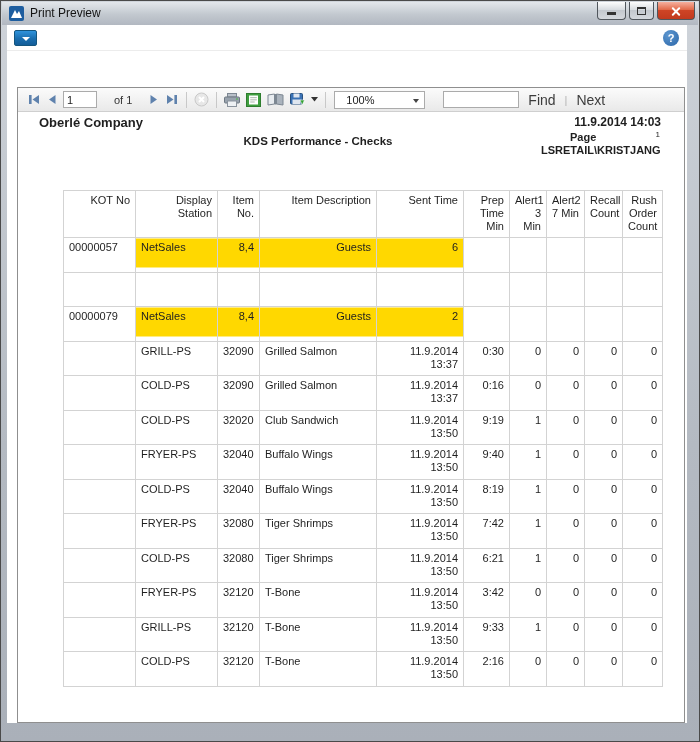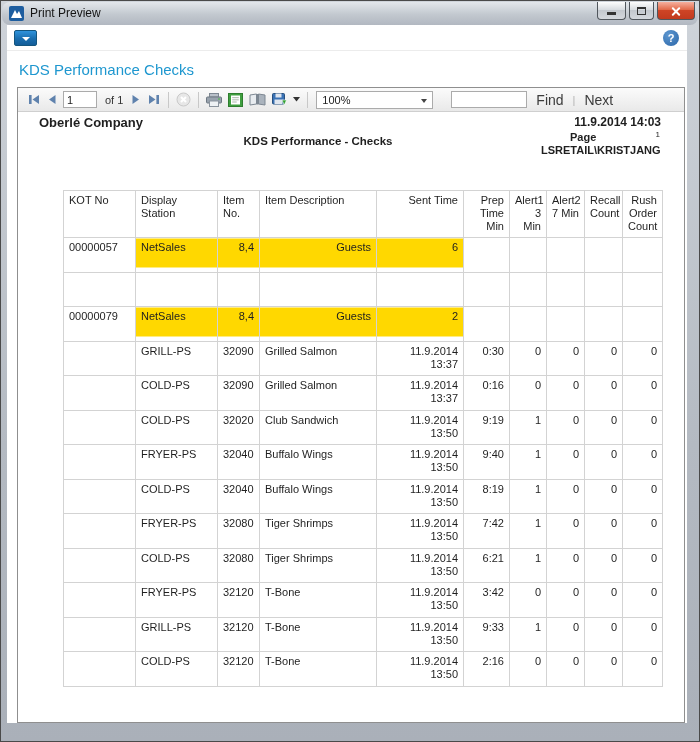--- a/index.html
+++ b/index.html
@@ -5,21 +5,21 @@
   * { margin:0; padding:0; box-sizing:border-box; }
   html,body { background:#fff; }
   body { font-family:"Liberation Sans","DejaVu Sans",sans-serif; }
 
   .window { position:relative; width:700px; height:742px;
     background:linear-gradient(#cfd4da,#b4bac2 60%,#aab0b9);
     border:1px solid #4a4a4a; overflow:hidden; }
 
   
   .titlebar { position:absolute; top:1px; left:1px; right:1px; height:23px;
-    background:linear-gradient(#e3e7eb,#c2c8cf 55%,#b2b8c1);border-radius:8px; }
+    background:linear-gradient(#e3e7eb,#c2c8cf 55%,#b2b8c1); }
   .app-icon { position:absolute; left:7px; top:4px; width:15px; height:15px; }
   .win-title { position:absolute; left:28px; top:4px; font-size:12px; color:#141414; }
   .winbtns { position:absolute; top:0; right:3px; height:19px; display:flex; gap:3px; }
   .wbtn { height:18px; border:1px solid #50565c; border-top:none;
     border-radius:0 0 4px 4px; display:flex; align-items:center; justify-content:center;
     background:linear-gradient(#fdfdfd,#d8dce0 45%,#c2c7cd 46%,#d4d8dd); }
   .wbtn.min { width:29px; } .wbtn.max { width:25px; }
   .wbtn.close { width:38px;
     background:linear-gradient(#f6b09e,#e26a4a 45%,#cf4526 46%,#c23a1e); }
   .glyph-min { width:9px; height:3px; background:#333; margin-top:6px; }
@@ -48,23 +48,23 @@
   .panel { position:absolute; left:10px; top:36px; width:668px; bottom:0;
     border:1px solid #8f8f8f; background:#fff; }
 
   
   .toolbar { height:24px; background:linear-gradient(#fbfbfb,#e9e9e9);
     border-bottom:1px solid #cfcfcf; display:flex; align-items:center; padding-left:6px; }
   .tb-i { display:flex; align-items:center; justify-content:center; margin:0 3px; cursor:pointer; }
   .tb-sep { width:1px; height:16px; background:#c8c8c8; margin:0 4px; }
   .page-input { width:34px; height:17px; border:1px solid #ababab; font-size:11px;
     padding:0 3px; font-family:inherit; color:#222; margin:0 3px; }
-  .of-label { font-size:11px; color:#333; margin:0 5px; }
-  .combo { width:117px; height:18px; border:1px solid #ababab; background:#fff; position:relative;
-    font-size:11px; color:#222; line-height:16px; padding-left:5px; margin:0 4px; cursor:pointer; }
+  .of-label { font-size:11px; color:#333; margin:0 14px; }
+  .combo { width:91px; height:18px; border:1px solid #ababab; background:#fff; position:relative;
+    font-size:11px; color:#222; line-height:16px; padding-left:11px; margin:0 4px; cursor:pointer; }
   .combo .caret { position:absolute; right:5px; top:7px; width:0; height:0;
     border-left:3px solid transparent; border-right:3px solid transparent; border-top:4px solid #444; }
   .find-input { width:76px; height:17px; border:1px solid #ababab; font-size:11px;
     padding:0 3px; font-family:inherit; margin-left:14px; }
   .link-label { font-size:14px; color:#3c3c3c; margin:0 9px; cursor:pointer; }
   .link-sep { color:#b5b5b5; font-size:11px; }
 
   
   .report { position:absolute; top:25px; left:0; right:0; bottom:0; background:#fff;
     color:#1f1f1f; font-size:11px; overflow:hidden; }
@@ -75,21 +75,21 @@
                font-size:11.5px; font-weight:bold; white-space:nowrap; }
   .page-lbl  { position:absolute; left:552px; top:18px; font-weight:bold; }
   .page-val  { position:absolute; right:24px; top:17px; font-size:8px; }
   .user      { position:absolute; left:523px; top:31px; font-weight:bold; }
   .filter    { position:absolute; left:3px;  top:49px; font-weight:bold; }
 
   .rtable { margin-left:45px; border-collapse:collapse; table-layout:fixed; width:599px; }
   .rtable th, .rtable td { border:1px solid #d3d3d3; vertical-align:top;
     padding:3px 5px; font-weight:normal; font-size:11px; line-height:13px;
     overflow:hidden; white-space:pre-line; }
-  .rtable th { height:47px; text-align:left; }
+  .rtable th { height:47px; text-align:right; }
   .rtable td { height:34.5px; text-align:left; }
   .rtable .ar { text-align:right; }
   .rtable td.hl { background:linear-gradient(to bottom,#ffd800 0,#ffd800 29px,#ffffff 29px); }
 
   
   svg { display:block; }
 </style>
 </head>
 <body>
 
@@ -117,21 +117,20 @@
   </div>
 
   <div class="menubar">
     <button class="dd-btn">
         <span class="caret"></span>
       </button>
     <div class="help-icon">?</div>
   </div>
 
   <div class="content">
-    <div class="heading">KDS Performance Checks</div>
 
     <div class="panel">
 
       <div class="toolbar">
         <span class="tb-i">
           <svg width="14" height="11" viewBox="0 0 14 11">
             <rect x="2" y="1" width="2.6" height="9" fill="#5f82ad"></rect>
             <polygon points="12,1 12,10 5.5,5.5" fill="#5f82ad"></polygon>
           </svg>
           </span>

